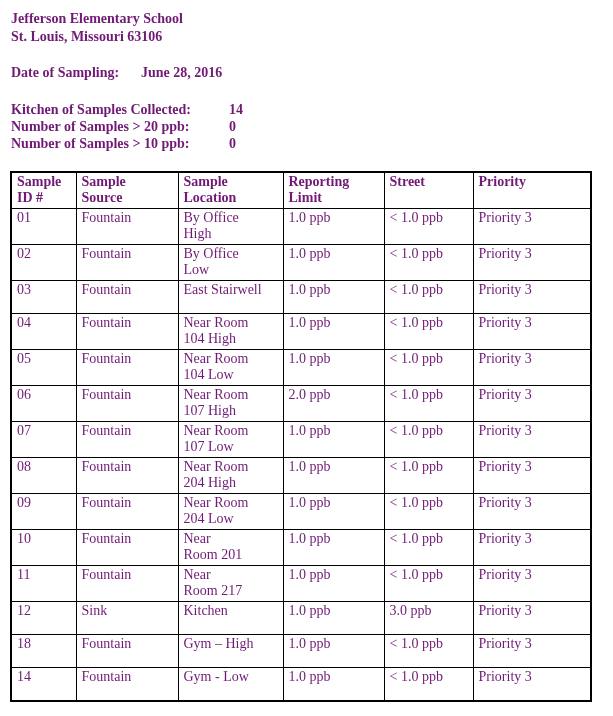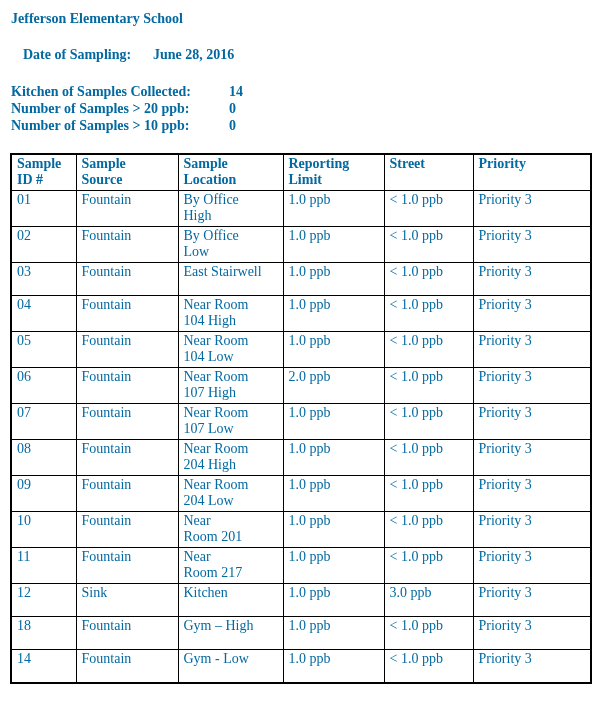--- a/index.html
+++ b/index.html
@@ -5,40 +5,39 @@
   html, body {
     margin: 0;
     padding: 0;
     background: #ffffff;
   }
   .page {
     position: relative;
     width: 613px;
     height: 716px;
     background: #ffffff;
-    color: #0369a1;
+    color: #701a75;
     font-family: "Liberation Serif", "DejaVu Serif", serif;
     font-size: 14px;
     box-sizing: border-box;
     padding: 10px 0 0 11px;
     overflow: hidden;
   }
   .address-block {
     font-weight: bold;
     line-height: 18px;
   }
   .date-line {
     margin-top: 18px;
     font-weight: bold;
     line-height: 18px;
   }
   .date-line .label {
     display: inline-block;
     width: 130px;
-    margin-left: 12px;
   }
   .stats-block {
     margin-top: 19px;
     font-weight: bold;
     line-height: 17px;
   }
   .stat-row .label {
     display: inline-block;
     width: 218px;
   }
@@ -75,20 +74,21 @@
   col.c4 { width: 89px; }
   col.c5 { width: 118px; }
 </style>
 </head>
 <body>
 
 <div class="page">
 
   <div class="address-block">
     <div>Jefferson Elementary School</div>
+    <div>St. Louis, Missouri 63106</div>
   </div>
 
   <div class="date-line">
     <span class="label">Date of Sampling:</span><span>June 28, 2016</span>
   </div>
 
   <div class="stats-block">
     <div class="stat-row">
       <span class="label">Kitchen of Samples Collected:</span><span>14</span>
     </div>

